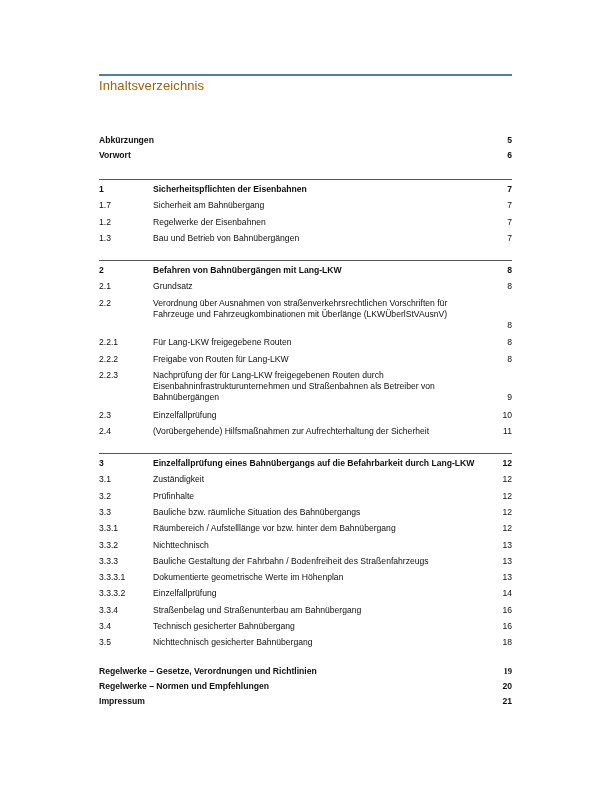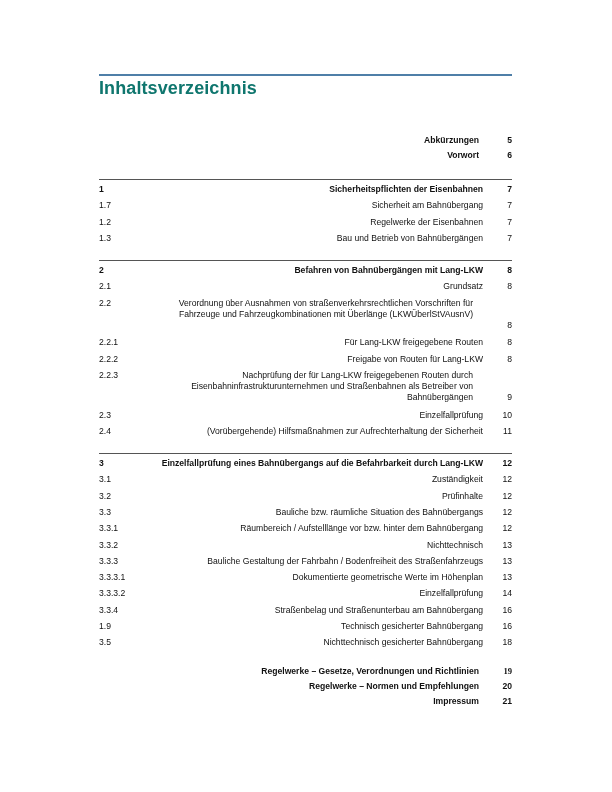--- a/index.html
+++ b/index.html
@@ -1,23 +1,23 @@
 <!DOCTYPE html>
 <html><head>
 <meta charset="utf-8">
 <style>
   html, body { margin: 0; padding: 0; background: #ffffff; }
   body { width: 612px; height: 792px; position: relative; overflow: hidden;
          font-family: "Liberation Sans", sans-serif; color: #111; }
   .page { position: absolute; left: 0; top: 0; width: 612px; height: 792px; }
   .top-rule { position: absolute; left: 99px; top: 74px; width: 413px; height: 2px; background: #4f7fa8; }
-  .title { position: absolute; left: 99px; top: 78px; font-size: 18px; font-weight: bold; color: #0f766e; letter-spacing: 0.1px; }
+  .title { position: absolute; left: 99px; top: 78px; font-size: 13px; font-weight: normal; color: #a16207; letter-spacing: 0.1px; }
   .row { position: absolute; left: 99px; width: 413px; font-size: 8.6px; line-height: 11.2px; }
   .row .num { position: absolute; left: 0; top: 0; }
-  .row .text { position: absolute; left: 54px; top: 0; width: 330px; text-align: right; }
+  .row .text { position: absolute; left: 54px; top: 0; width: 330px; }
   .row .page-no { position: absolute; right: 0; }
   .row.bold { font-weight: bold; }
   .row.plain .text { left: 0; width: 380px; }
   .sep { position: absolute; left: 99px; width: 413px; height: 1px; background: #555; }
   .footer { position: absolute; left: 0; width: 612px; top: 758px; text-align: center; font-size: 7.3px; color: #222; }
   .footer b { font-weight: bold; }
 </style>
 </head>
 <body>
 
@@ -141,21 +141,21 @@
         <span class="num">3.3.3.2</span>
         <span class="text">Einzelfallprüfung</span>
         <span class="page-no" style="top: 0px;">14</span>
       </div>
       <div class="row" style="top: 604.7px;">
         <span class="num">3.3.4</span>
         <span class="text">Straßenbelag und Straßenunterbau am Bahnübergang</span>
         <span class="page-no" style="top: 0px;">16</span>
       </div>
       <div class="row" style="top: 621px;">
-        <span class="num">1.9</span>
+        <span class="num">3.4</span>
         <span class="text">Technisch gesicherter Bahnübergang</span>
         <span class="page-no" style="top: 0px;">16</span>
       </div>
       <div class="row" style="top: 637.3px;">
         <span class="num">3.5</span>
         <span class="text">Nichttechnisch gesicherter Bahnübergang</span>
         <span class="page-no" style="top: 0px;">18</span>
       </div>
       <div class="row bold plain" style="top: 666px;">
         <span class="text">Regelwerke – Gesetze, Verordnungen und Richtlinien</span>

